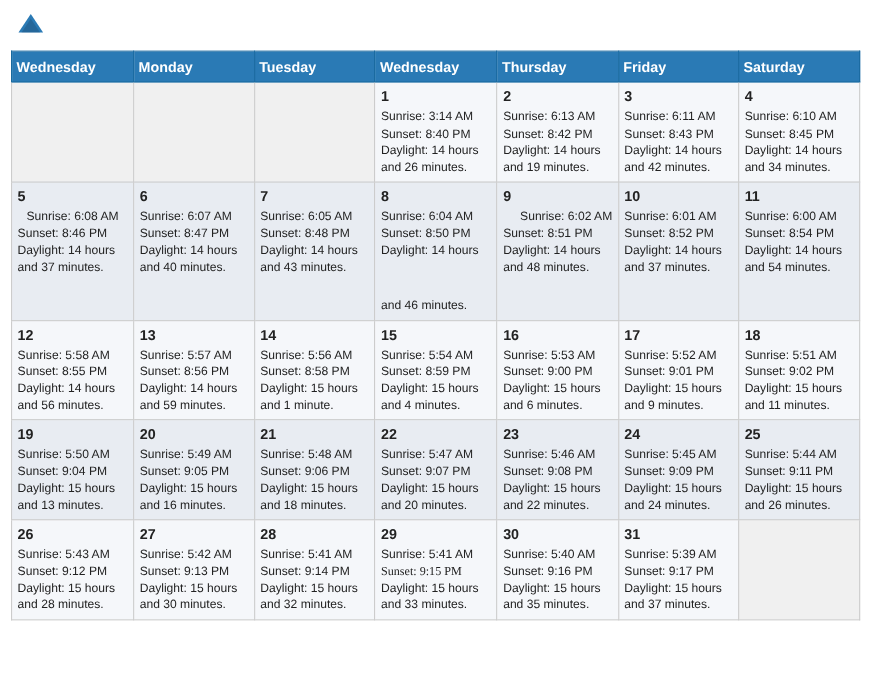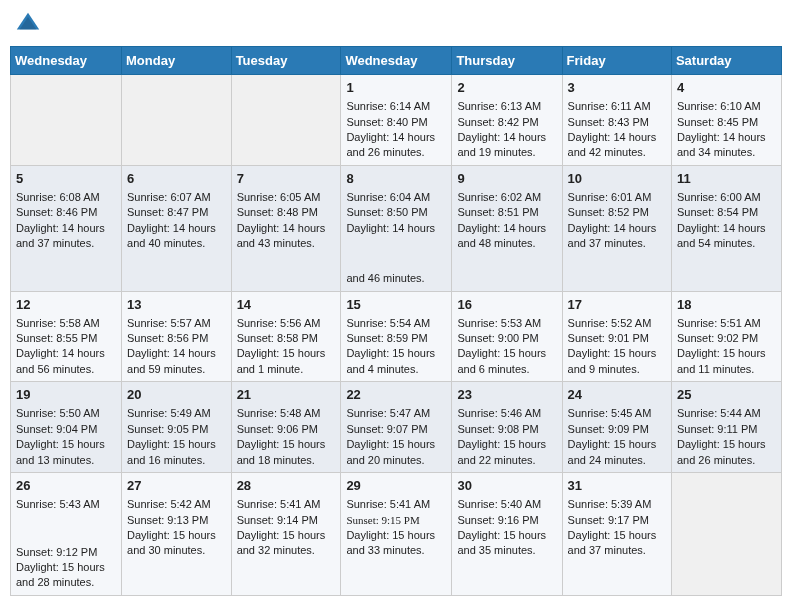--- a/index.html
+++ b/index.html
@@ -116,21 +116,21 @@
         <th>Saturday</th>
       </tr>
   </thead>
   <tbody id="calendar-body">
       <tr>
         <td class="cell-empty"></td>
         <td class="cell-empty"></td>
         <td class="cell-empty"></td>
         <td>
           <span class="day-num">1</span>
-          <span style="display: block;">Sunrise: 6:14 AM</span>
+          <span style="display: block;">Sunrise: 3:14 AM</span>
           <span style="display: block;">Sunset: 8:40 PM</span>
           <span style="display: block;">Daylight: 14 hours</span>
           <span style="display: block;">and 26 minutes.</span>
         </td>
         <td>
           <span class="day-num">2</span>
           <span style="display: block;">Sunrise: 6:13 AM</span>
           <span style="display: block;">Sunset: 8:42 PM</span>
           <span style="display: block;">Daylight: 14 hours</span>
           <span style="display: block;">and 19 minutes.</span>
@@ -146,21 +146,21 @@
           <span class="day-num">4</span>
           <span style="display: block;">Sunrise: 6:10 AM</span>
           <span style="display: block;">Sunset: 8:45 PM</span>
           <span style="display: block;">Daylight: 14 hours</span>
           <span style="display: block;">and 34 minutes.</span>
         </td>
       </tr>
       <tr>
         <td>
           <span class="day-num">5</span>
-          <span style="display: block;">Sunrise: 6:08 AM</span>
+          <span style="display: block; text-align: center;">Sunrise: 6:08 AM</span>
           <span style="display: block;">Sunset: 8:46 PM</span>
           <span style="display: block;">Daylight: 14 hours</span>
           <span style="display: block;">and 37 minutes.</span>
         </td>
         <td>
           <span class="day-num">6</span>
           <span style="display: block;">Sunrise: 6:07 AM</span>
           <span style="display: block;">Sunset: 8:47 PM</span>
           <span style="display: block;">Daylight: 14 hours</span>
           <span style="display: block;">and 40 minutes.</span>
@@ -174,21 +174,21 @@
         </td>
         <td>
           <span class="day-num">8</span>
           <span style="display: block;">Sunrise: 6:04 AM</span>
           <span style="display: block;">Sunset: 8:50 PM</span>
           <span style="display: block;">Daylight: 14 hours</span>
           <span style="display: block; margin-top: 35px;">and 46 minutes.</span>
         </td>
         <td>
           <span class="day-num">9</span>
-          <span style="display: block;">Sunrise: 6:02 AM</span>
+          <span style="display: block; text-align: right;">Sunrise: 6:02 AM</span>
           <span style="display: block;">Sunset: 8:51 PM</span>
           <span style="display: block;">Daylight: 14 hours</span>
           <span style="display: block;">and 48 minutes.</span>
         </td>
         <td>
           <span class="day-num">10</span>
           <span style="display: block;">Sunrise: 6:01 AM</span>
           <span style="display: block;">Sunset: 8:52 PM</span>
           <span style="display: block;">Daylight: 14 hours</span>
           <span style="display: block;">and 37 minutes.</span>
@@ -300,21 +300,21 @@
           <span style="display: block;">Sunrise: 5:44 AM</span>
           <span style="display: block;">Sunset: 9:11 PM</span>
           <span style="display: block;">Daylight: 15 hours</span>
           <span style="display: block;">and 26 minutes.</span>
         </td>
       </tr>
       <tr>
         <td>
           <span class="day-num">26</span>
           <span style="display: block;">Sunrise: 5:43 AM</span>
-          <span style="display: block; margin-top: 32px;">Sunset: 9:12 PM</span>
+          <span style="display: block;">Sunset: 9:12 PM</span>
           <span style="display: block;">Daylight: 15 hours</span>
           <span style="display: block;">and 28 minutes.</span>
         </td>
         <td>
           <span class="day-num">27</span>
           <span style="display: block;">Sunrise: 5:42 AM</span>
           <span style="display: block;">Sunset: 9:13 PM</span>
           <span style="display: block;">Daylight: 15 hours</span>
           <span style="display: block;">and 30 minutes.</span>
         </td>

